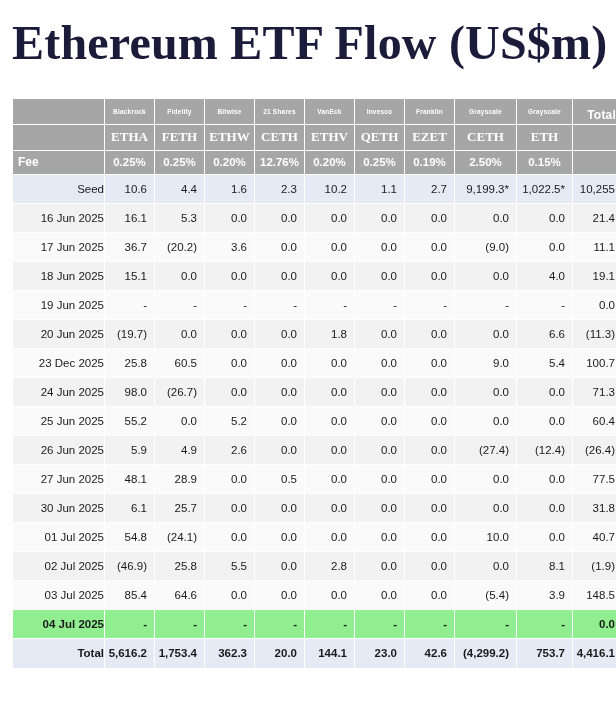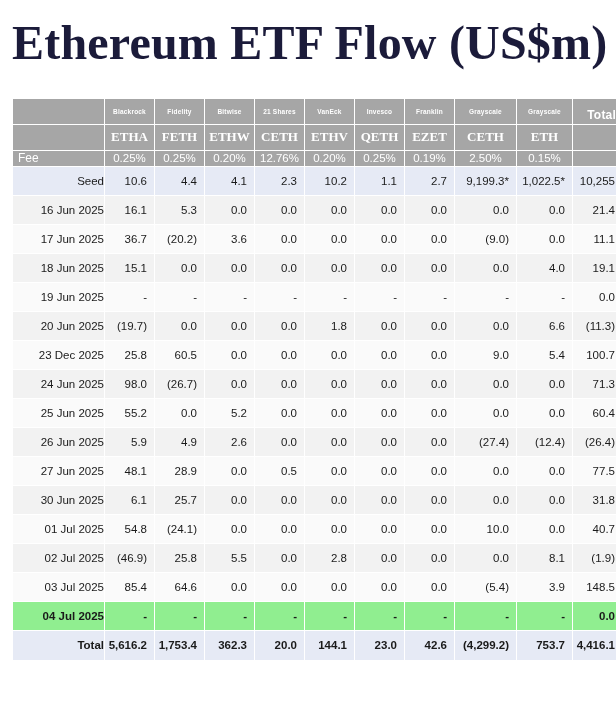--- a/index.html
+++ b/index.html
@@ -64,23 +64,23 @@
     font-weight: bold;
     text-align: center;
     height: 26px;
     vertical-align: middle;
     font-family: Liberation Serif, serif;
   }
   tr.fee-row td {
     background: #a6a6a6;
     color: #ffffff;
     font-size: 11.5px;
-    font-weight: normal;
+    font-weight: bold;
     text-align: center;
-    height: 16px;
+    height: 24px;
     vertical-align: middle;
   }
   tr.fee-row td.date-col {
     text-align: left;
     padding-left: 5px;
     font-size: 12px;
   }
   
   tr.data-row td {
     height: 29px;
@@ -164,21 +164,21 @@
           <td>0.25%</td>
           <td>0.19%</td>
           <td>2.50%</td>
           <td>0.15%</td>
           <td></td>
         </tr>
         <tr class="data-row row-seed">
           <td class="date-col">Seed</td>
           <td>10.6</td>
           <td>4.4</td>
-          <td>4.1</td>
+          <td>1.6</td>
           <td>2.3</td>
           <td>10.2</td>
           <td>1.1</td>
           <td>2.7</td>
           <td>9,199.3*</td>
           <td>1,022.5*</td>
           <td>10,255</td>
         </tr>
         <tr class="data-row row-light">
           <td class="date-col">16 Jun 2025</td>

